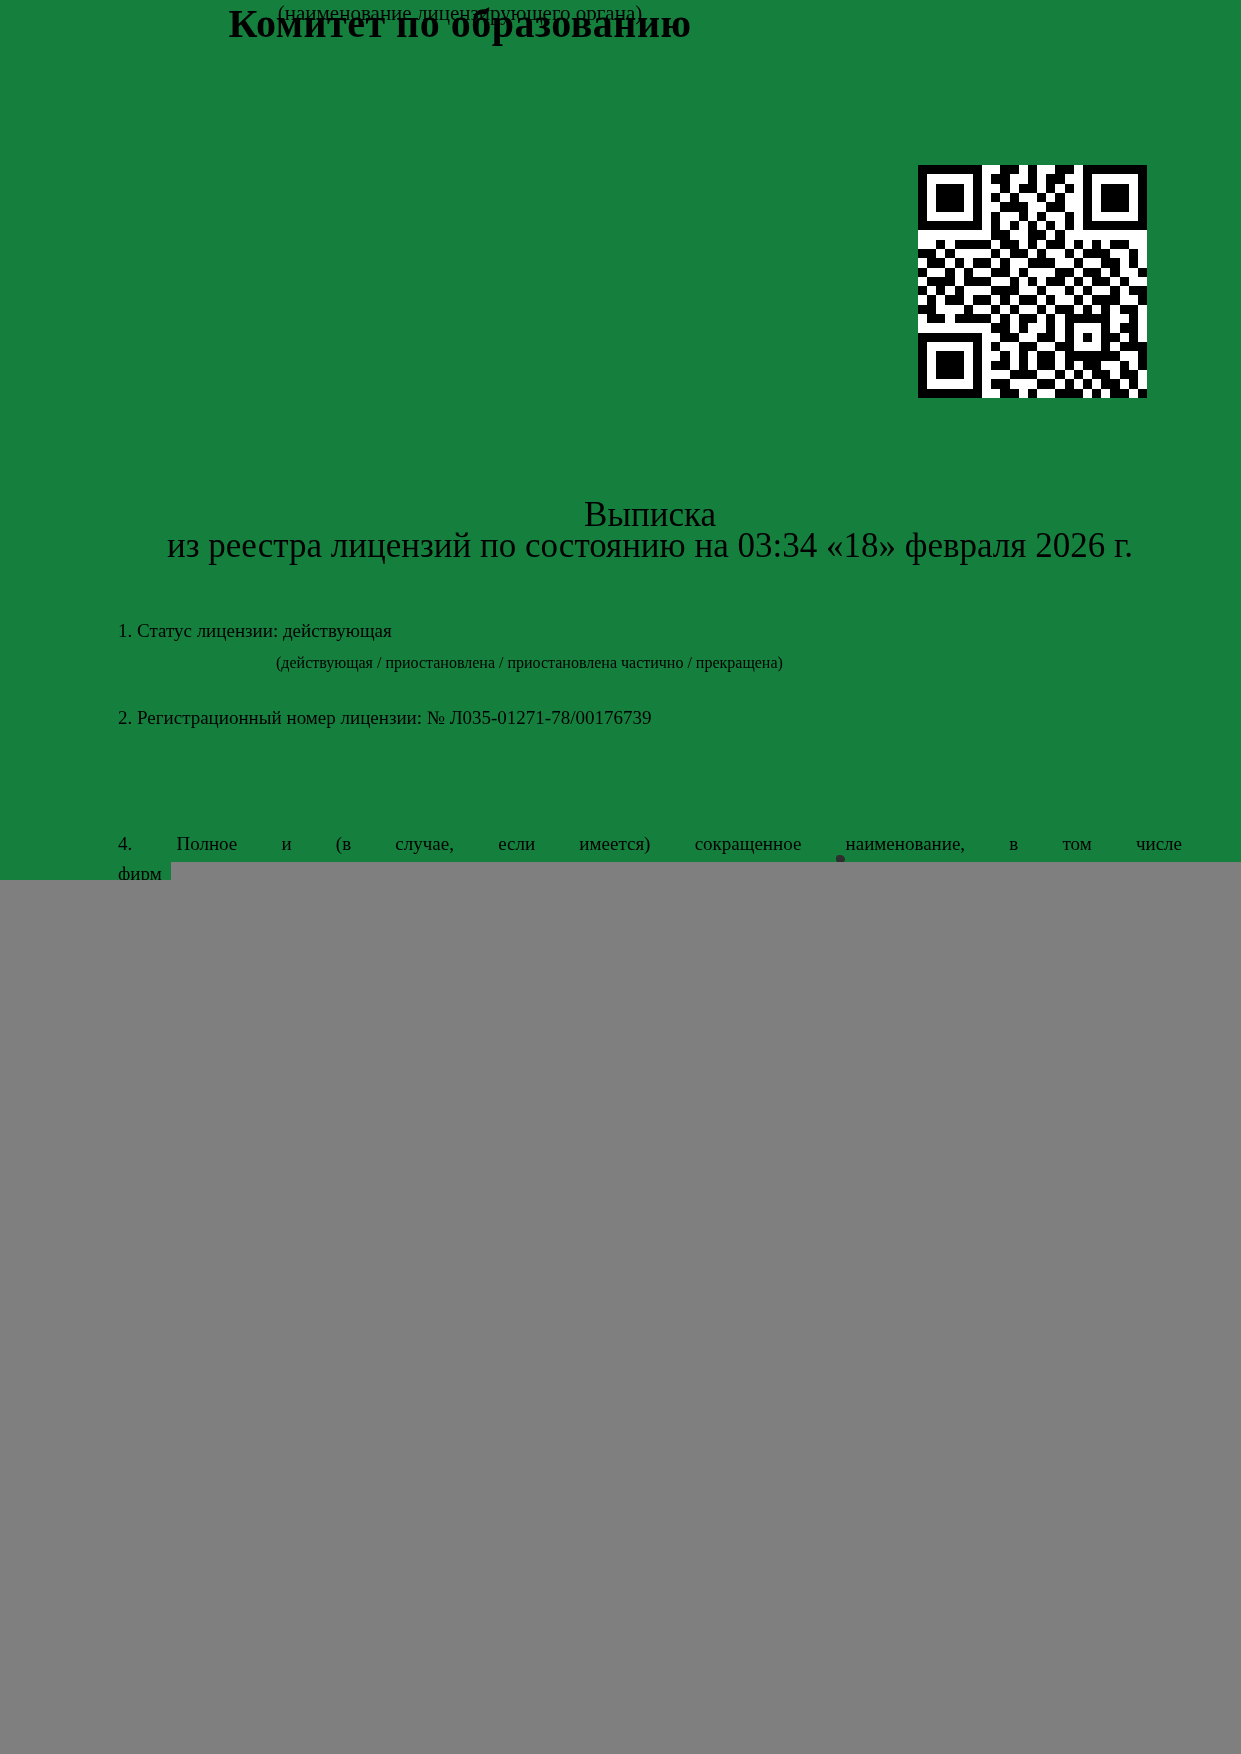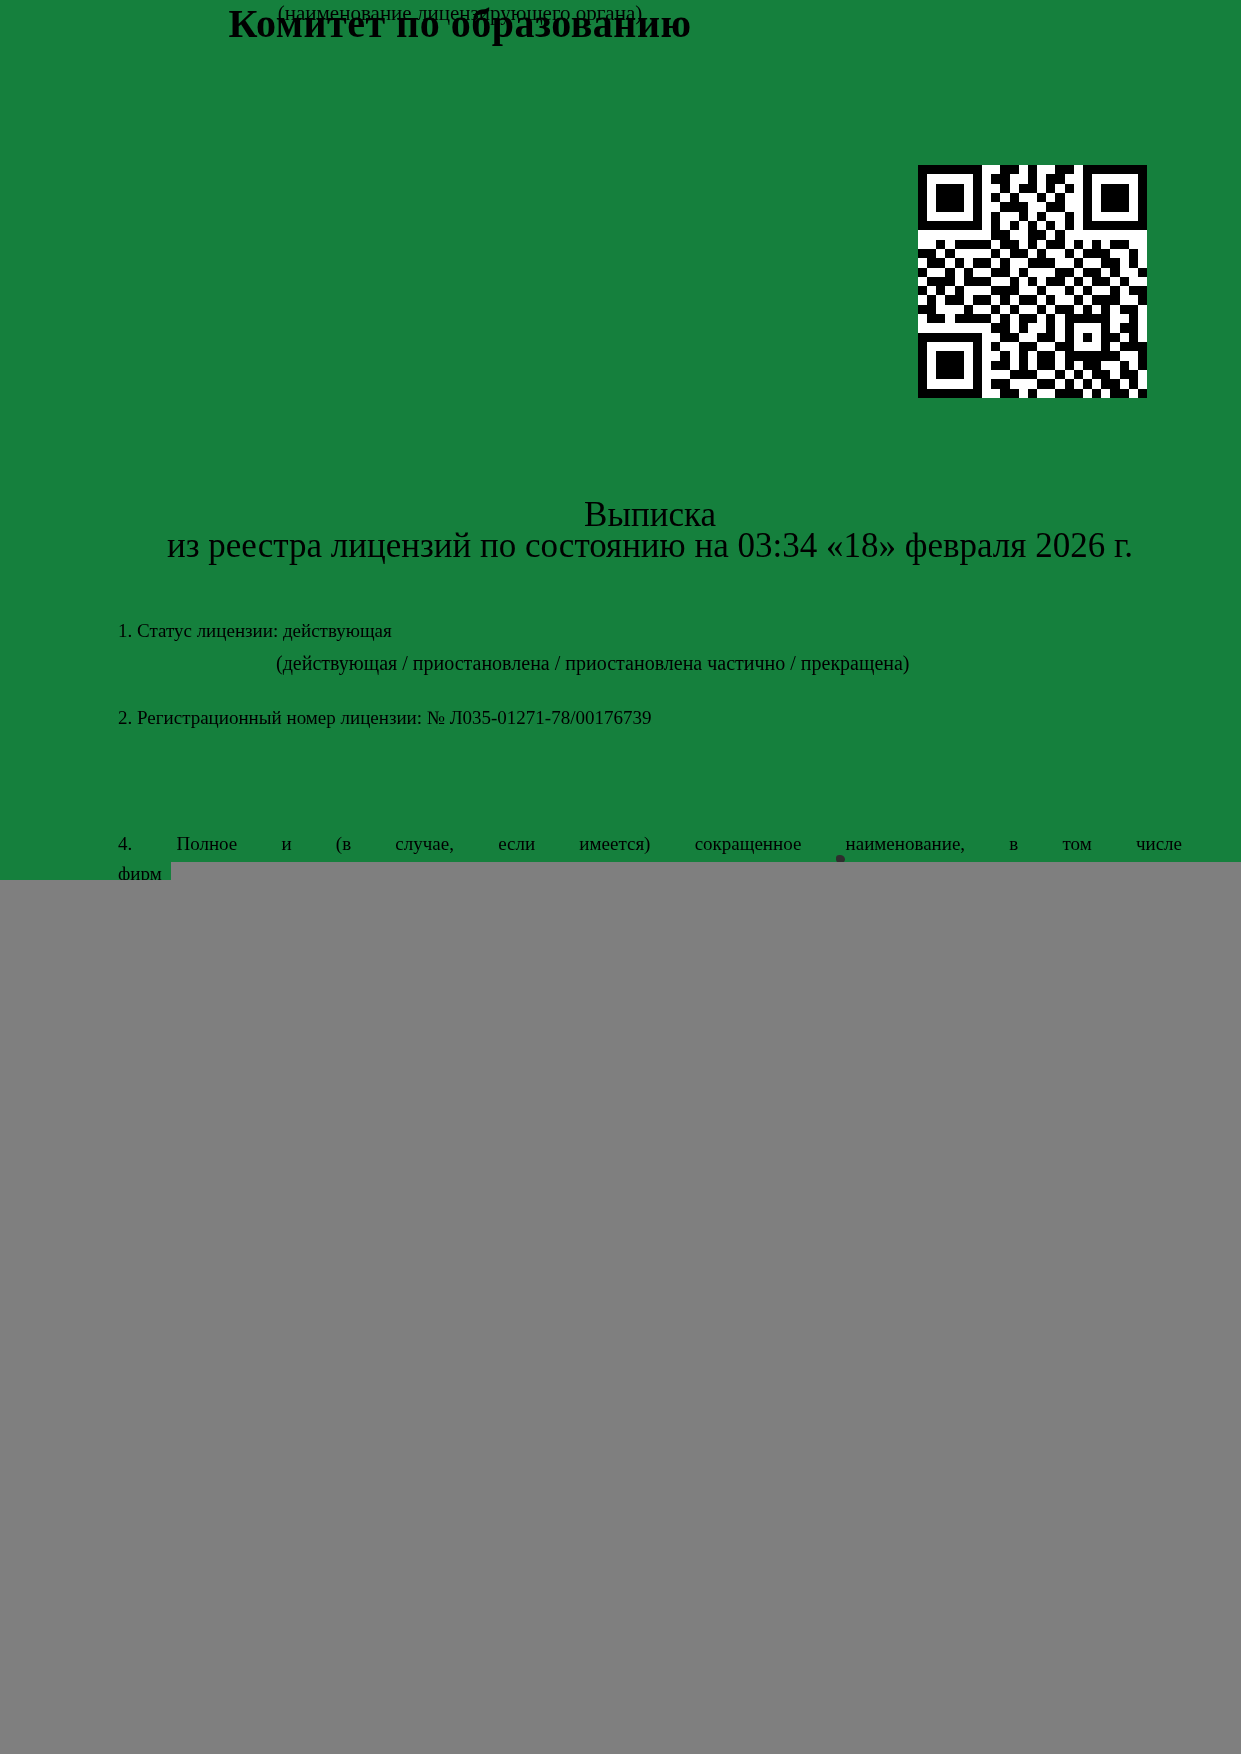--- a/index.html
+++ b/index.html
@@ -31,21 +31,21 @@
     background: #ffffff;
   }
   .qr svg { display: block; width: 100%; height: 100%; fill: #000000; shape-rendering: crispEdges; }
 
   .h-center { left: 118px; width: 1064px; text-align: center; font-size: 35px; line-height: 30px; }
   .h1 { top: 500px; }
   .h2 { top: 531px; }
 
   .item { left: 118px; width: 1064px; font-size: 19px; line-height: 30px; }
   .item1  { top: 616px; }
-  .note1  { left: 276px; top: 651px; width: 800px; font-size: 20px; line-height: 24px; }
+  .note1  { left: 276px; top: 651px; width: 800px; font-size: 16px; line-height: 24px; }
   .item2  { top: 703px; }
   .item3  { top: 770px; }
   .item4a { top: 829px; text-align: justify; text-align-last: justify; }
   .item4b { top: 859px; }
 
   .speck {
     left: 836px; top: 855px; width: 9px; height: 8px;
     background: #2e2e2e; border-radius: 40% 60% 50% 50%;
     z-index: 1;
   }

